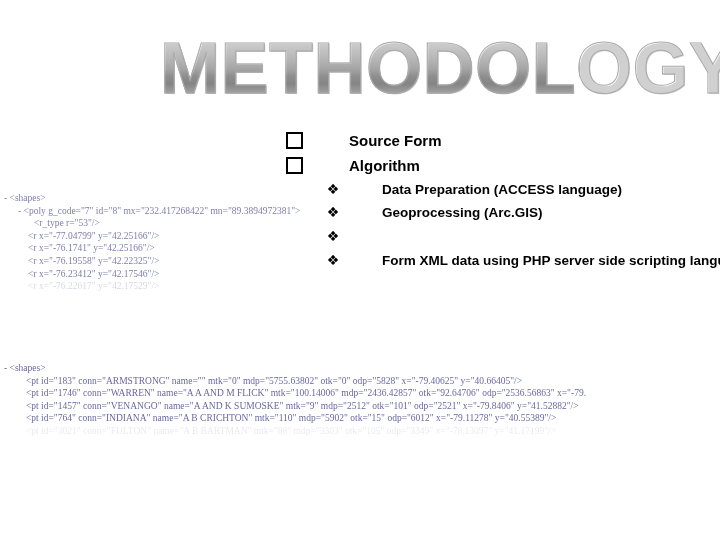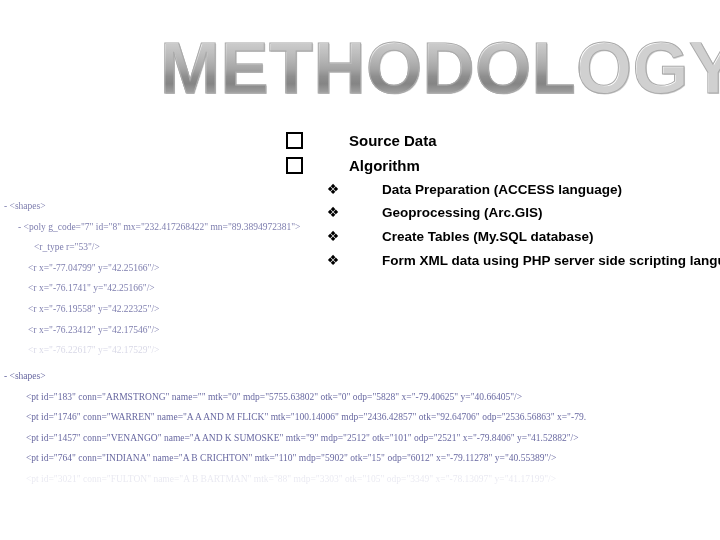--- a/index.html
+++ b/index.html
@@ -109,21 +109,21 @@
     filter: blur(0.35px);
   }
   #xml-block-pt {
     left: 4px;
     top: 362px;
     width: 716px;
     overflow: hidden;
     opacity: 0.72;
     filter: blur(0.35px);
   }
-  .xml-line { display: block; margin-top: 8px; }
+  .xml-line { display: block; }
   .xml-fade-2 { opacity: 0.30; }
   .xml-fade-3 { opacity: 0.14; }                      
 </style>
 </head>
 <body>
 
 <div id="slide-title">METHODOLOGY</div>
 
 <div class="xml-block" id="xml-block-poly">
   <span class="xml-line">- &lt;shapes&gt;</span>
@@ -140,39 +140,38 @@
   <span class="xml-line">- &lt;shapes&gt;</span>
   <span class="xml-line" style="padding-left:22px">&lt;pt id="183" conn="ARMSTRONG" name="" mtk="0" mdp="5755.63802" otk="0" odp="5828" x="-79.40625" y="40.66405"/&gt;</span>
   <span class="xml-line" style="padding-left:22px">&lt;pt id="1746" conn="WARREN" name="A A AND M FLICK" mtk="100.14006" mdp="2436.42857" otk="92.64706" odp="2536.56863" x="-79.</span>
   <span class="xml-line" style="padding-left:22px">&lt;pt id="1457" conn="VENANGO" name="A AND K SUMOSKE" mtk="9" mdp="2512" otk="101" odp="2521" x="-79.8406" y="41.52882"/&gt;</span>
   <span class="xml-line" style="padding-left:22px">&lt;pt id="764" conn="INDIANA" name="A B CRICHTON" mtk="110" mdp="5902" otk="15" odp="6012" x="-79.11278" y="40.55389"/&gt;</span>
   <span class="xml-line xml-fade-3" style="padding-left:22px">&lt;pt id="3021" conn="FULTON" name="A B BARTMAN" mtk="88" mdp="3303" otk="105" odp="3349" x="-78.13097" y="41.17199"/&gt;</span>
 </div>
 
 <div class="lvl1-row" style="top:128px">
   <span class="lvl1-bullet"></span>
-  <span class="lvl1-text">Source Data</span>
+  <span class="lvl1-text">Source Form</span>
 </div>
 
 <div class="lvl1-row" style="top:153px">
   <span class="lvl1-bullet"></span>
   <span class="lvl1-text">Algorithm</span>
 </div>
 
 <div class="lvl2-row" style="top:178px">
   <span class="lvl2-bullet">❖</span>
   <span class="lvl2-text">Data Preparation (ACCESS language)</span>
 </div>
 
 <div class="lvl2-row" style="top:201px">
   <span class="lvl2-bullet">❖</span>
   <span class="lvl2-text">Geoprocessing (Arc.GIS)</span>
 </div>
 
 <div class="lvl2-row" style="top:225px">
   <span class="lvl2-bullet">❖</span>
-  <span class="lvl2-text">Create Tables (My.SQL database)</span>
 </div>
 
 <div class="lvl2-row" style="top:249px">
   <span class="lvl2-bullet">❖</span>
   <span class="lvl2-text">Form XML data using PHP server side scripting language</span>
 </div>
 
 </body></html>

